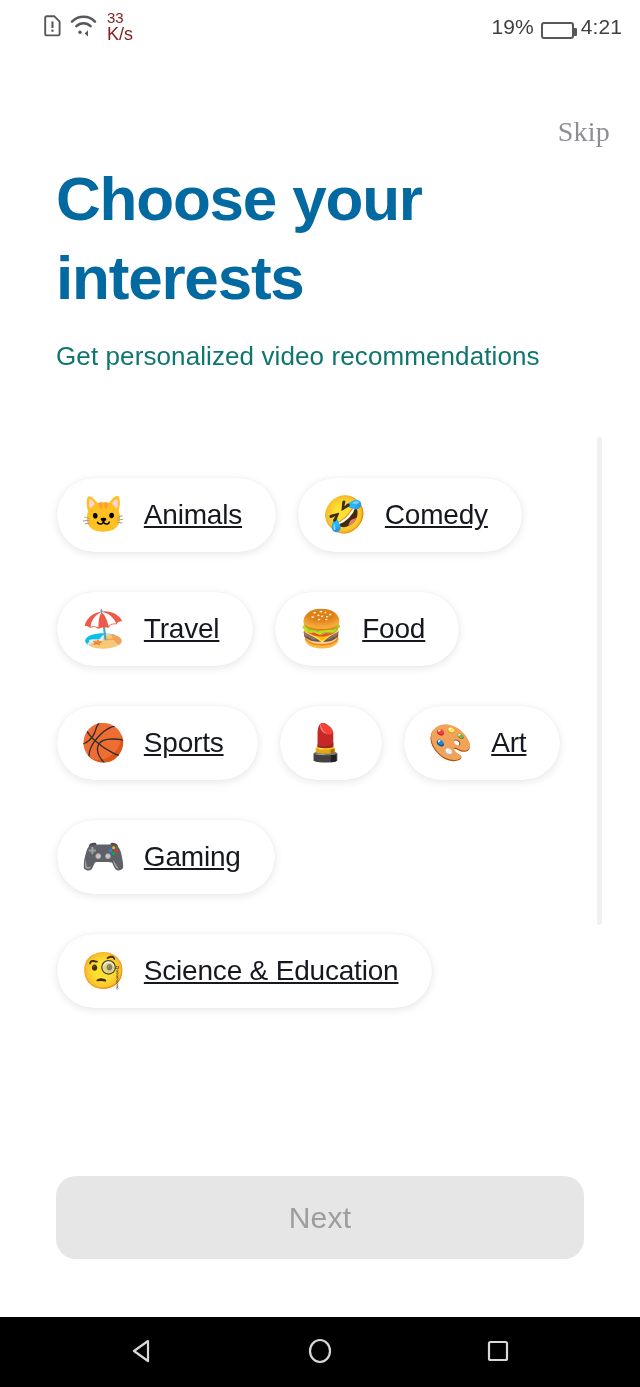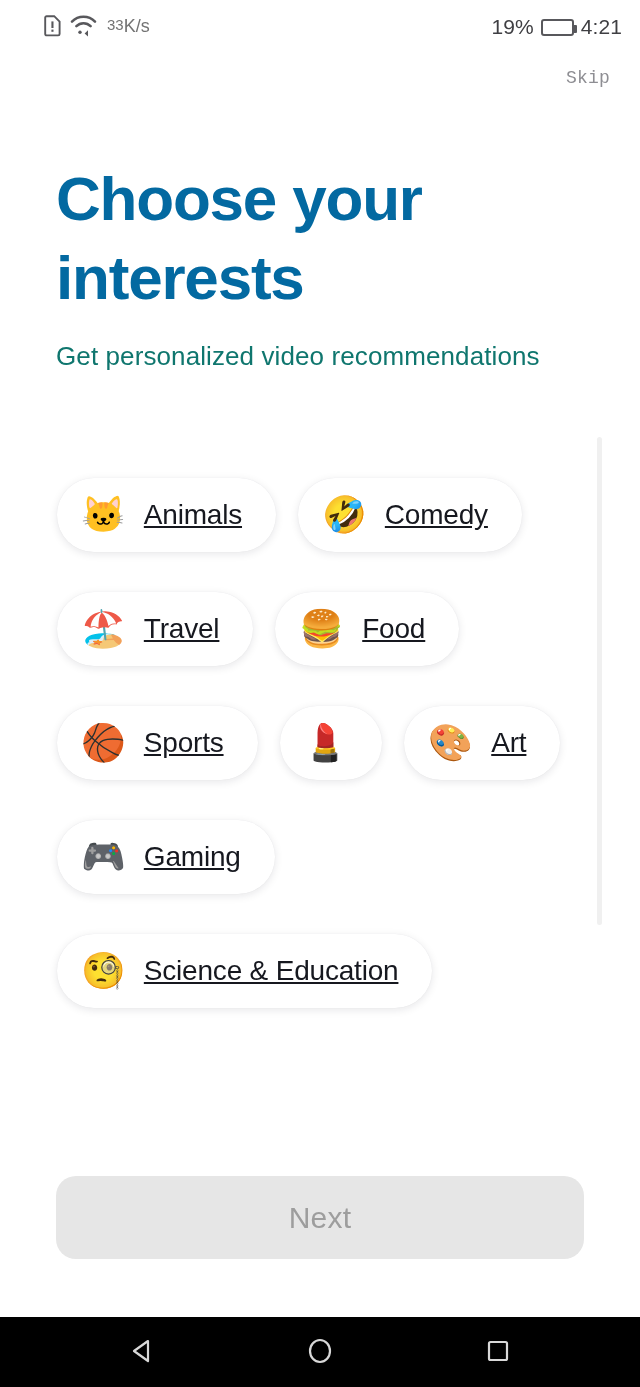--- a/index.html
+++ b/index.html
@@ -30,34 +30,34 @@
   }
   .status-left {
     display: flex;
     align-items: center;
     gap: 9px;
   }
   .sim-icon { display: block; }
   .wifi-icon { display: block; }
   .netspeed {
     display: flex;
-    flex-direction: row;
+    flex-direction: column;
     align-items: flex-start;
     line-height: 1.02;
-    color: #737373;
+    color: #7f1d1d;
     font-size: 15px;
     margin-left: 1px;
     margin-top: -1px;
   }
   .netspeed .rate { font-size: 15px; }
   .netspeed .unit { font-size: 18px; }
 
   .status-right {
     display: flex;
-    align-items: center;
+    align-items: flex-end;
     gap: 7px;
     color: #3f3f43;
     font-size: 21px;
     letter-spacing: 0.1px;
   }
   .battery {
     position: relative;
     width: 33px;
     height: 17px;
     border: 2px solid #58585c;
@@ -81,28 +81,29 @@
   }
   .clock { font-size: 21px; color: #3f3f43; }
 
   
   .skip-row {
     position: absolute;
     top: 62px;
     right: 26px;
   }
   .skip-link {
-    font-size: 18px;
+    font-size: 28px;
     color: #8e8e93;
     letter-spacing: 0.2px;
     background: none;
     border: none;
-    font-family: Liberation Mono, monospace;
+    font-family: Liberation Serif, serif;
     cursor: pointer;
     padding: 6px 4px;
+    margin-top: 48px;
   }
 
   
   .heading-block {
     position: absolute;
     top: 160px;
     left: 56px;
     width: 520px;
   }
   .page-title {

